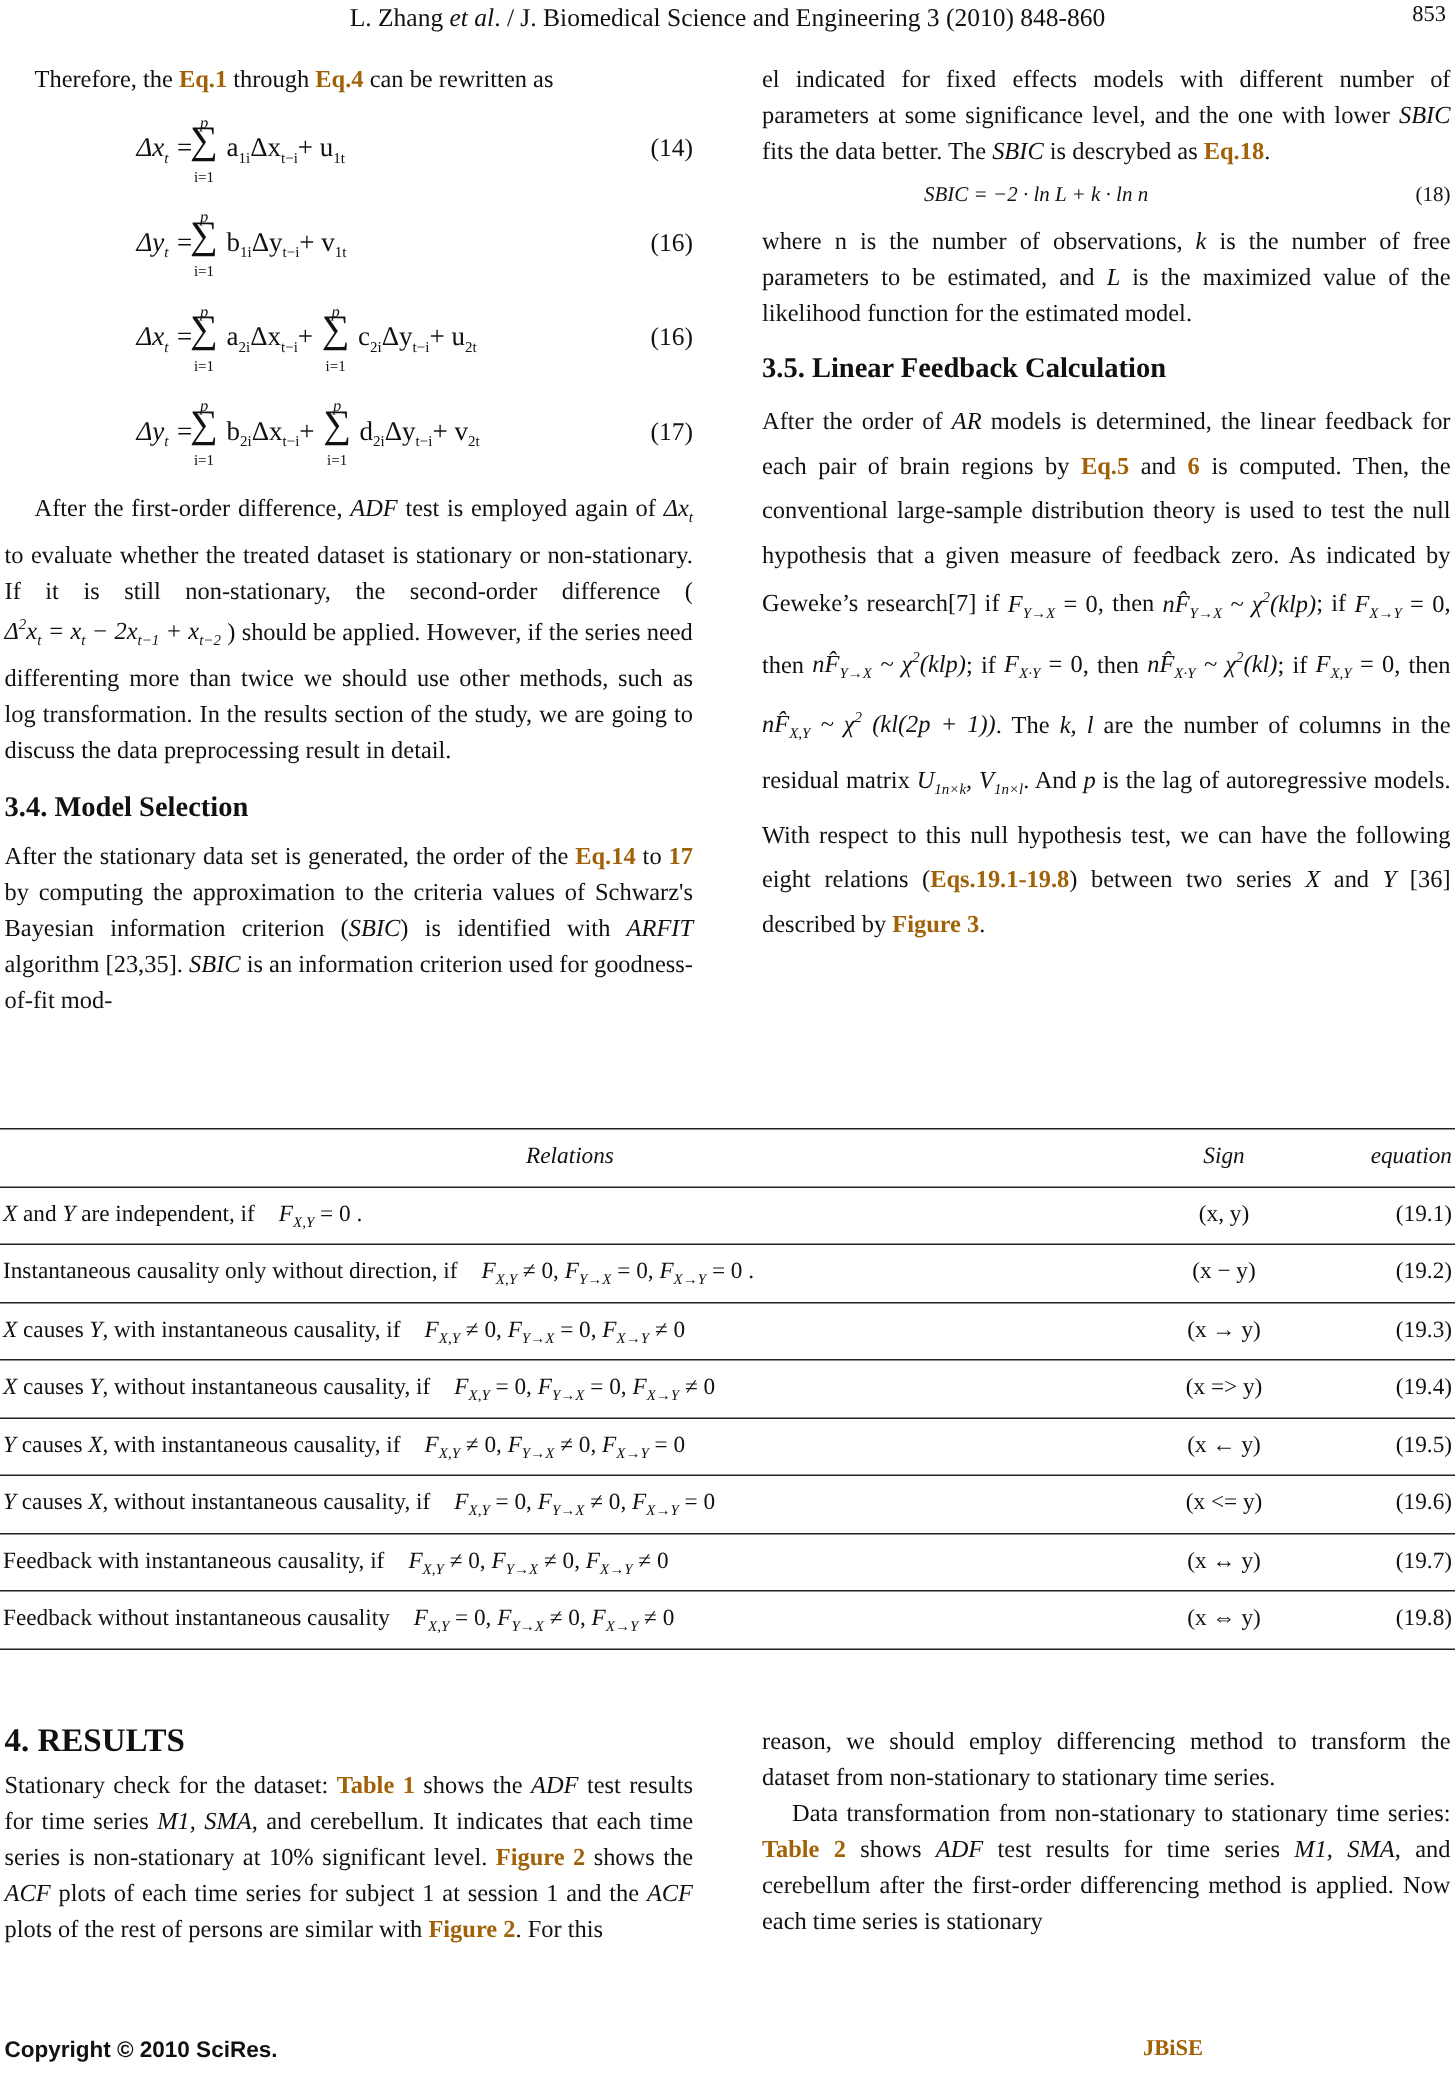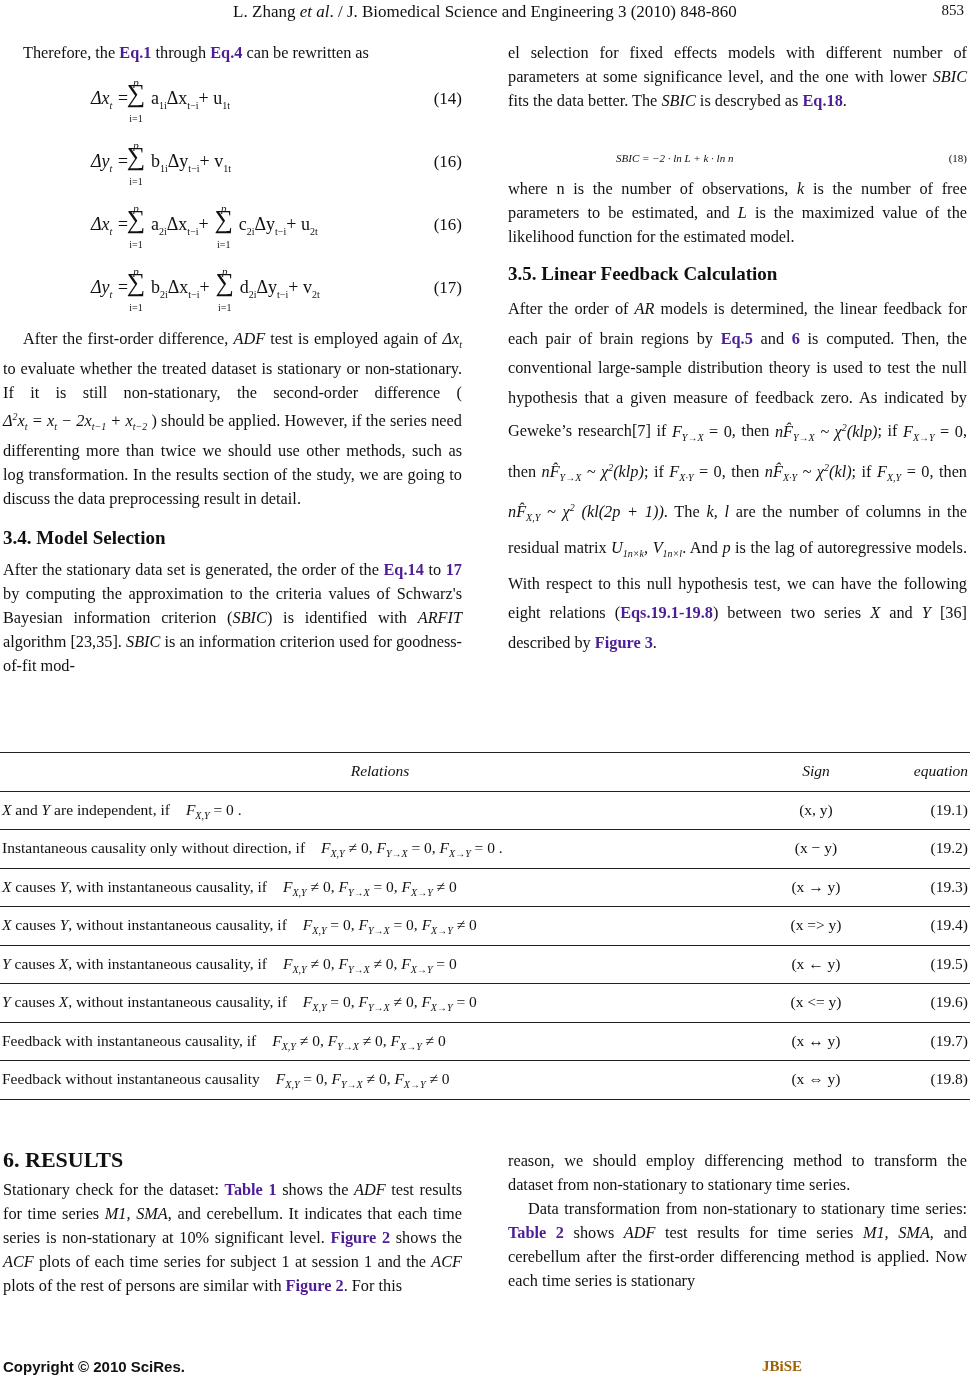--- a/index.html
+++ b/index.html
@@ -1,18 +1,18 @@
 <!DOCTYPE html>
 <html><head>
 <meta charset="utf-8">
 <style>
   html, body { margin:0; padding:0; background:#ffffff; }
   body { width:970px; height:1386px; position:relative; overflow:hidden;
          font-family:"Liberation Serif", serif; color:#111; }
-  .red { color:#4c1d95; font-weight:bold; }
+  .red { color:#a16207; font-weight:bold; }
   i, .it { font-style:italic; }
   .header { position:absolute; top:0; left:0; width:970px; height:26px; }
   .header .title { position:absolute; left:0; width:970px; top:2px; text-align:center; font-size:17px; }
   .header .pnum { position:absolute; right:6px; top:2px; font-size:15px; }
   .col { position:absolute; font-size:16.3px; line-height:23.9px; text-align:justify; }
   .col-left { left:3px; width:459px; }
   .col-right { left:508px; width:459px; }
   p { margin:0; }
   .indent { text-indent:20px; }
   .eq { position:relative; height:52px; font-family:"Liberation Serif", serif; font-size:18px; }
@@ -21,21 +21,21 @@
   .eq .num { position:absolute; right:0; top:12px; font-style:normal; font-size:17px; }
   .sum { display:inline-block; position:relative; width:22px; text-align:center; vertical-align:top; margin:0 4px; }
   .sum .sig { font-size:26px; line-height:26px; display:block; margin-top:6px; }
   .sum .up { position:absolute; top:-4px; left:0; width:22px; font-size:11px; font-style:italic; }
   .sum .dn { position:absolute; top:32px; left:-2px; width:26px; font-size:10px; }
   .term { display:inline-block; vertical-align:top; margin-top:12px; }
   sub { font-size:10px; }
   sup { font-size:10px; }
   h3 { margin:0; font-family:"Liberation Serif", serif; font-weight:bold; font-size:19px; }
   h2 { margin:0; font-family:"Liberation Serif", serif; font-weight:bold; font-size:22px; }
-  .sbic-eq { position:relative; height:36px; font-size:11px;margin-top:28px; }
+  .sbic-eq { position:relative; height:36px; font-size:14px; }
   .sbic-eq .body { position:absolute; left:108px; top:6px; font-style:italic; }
   .sbic-eq .num { position:absolute; right:0; top:6px; }
   .tbl { position:absolute; left:0; top:752px; width:970px; border-top:1px solid #222; font-size:15.5px; }
   .tr { position:relative; height:37.5px; border-bottom:1.5px solid #222; }
   .tr .rel { position:absolute; left:2px; top:9px; white-space:nowrap; }
   .tr .sign { position:absolute; left:760px; width:112px; top:9px; text-align:center; }
   .tr .eqn { position:absolute; right:2px; top:9px; }
   .th .rel { left:0; width:760px; text-align:center; font-style:italic; }
   .th .sign, .th .eqn { font-style:italic; }
   .cond { font-style:italic; margin-left:16px; }
@@ -80,21 +80,21 @@
       </div>
     </div>
 
   <p class="indent" style="margin-top:8px;"><span>After the first-order difference, </span><i>ADF</i><span> test is employed again of </span><span class="math"> <span>Δx</span><sub>t</sub> </span><span> to evaluate whether the treated dataset is stationary or non-stationary. If it is still non-stationary, the second-order difference (</span><span class="math"> Δ<sup>2</sup>x<sub>t</sub> = x<sub>t</sub> − 2x<sub>t−1</sub> + x<sub>t−2</sub> </span><span>) should be applied. However, if the series need differenting more than twice we should use other methods, such as log transformation. In the results section of the study, we are going to discuss the data preprocessing result in detail.</span></p>
 
   <h3 style="margin-top:15px;">3.4. Model Selection</h3>
   <p style="margin-top:8px;"><span>After the stationary data set is generated, the order of the </span><a class="red">Eq.14</a><span> to </span><a class="red">17</a><span> by computing the approximation to the criteria values of Schwarz's Bayesian information criterion (</span><i>SBIC</i><span>) is identified with </span><i>ARFIT</i><span> algorithm [23,35]. </span><i>SBIC</i><span> is an information criterion used for goodness-of-fit mod-</span></p>
 </div>
 
 <div class="col col-right" style="top:41px;">
-  <p><span>el selection for fixed effects models with different number of parameters at some significance level, and the one with lower </span><i>SBIC</i><span> fits the data better. The </span><i>SBIC</i><span> is descrybed as </span><a class="red">Eq.18</a><span>.</span></p>
+  <p><span>el indicated for fixed effects models with different number of parameters at some significance level, and the one with lower </span><i>SBIC</i><span> fits the data better. The </span><i>SBIC</i><span> is descrybed as </span><a class="red">Eq.18</a><span>.</span></p>
 
   <div class="sbic-eq">
     <span class="body">SBIC = −2 · ln L + k · ln n</span>
     <span class="num">(18)</span>
   </div>
 
   <p><span>where n is the number of observations, </span><i>k</i><span> is the number of free parameters to be estimated, and </span><i>L</i><span> is the maximized value of the likelihood function for the estimated model.</span></p>
 
   <h3 style="margin-top:14px;">3.5. Linear Feedback Calculation</h3>
   <p style="margin-top:8px; line-height:29.5px;"><span>After the order of </span><i>AR</i><span> models is determined, the linear feedback for each pair of brain regions by </span><a class="red">Eq.5</a><span> and </span><a class="red">6</a><span> is computed. Then, the conventional large-sample distribution theory is used to test the null hypothesis that a given measure of feedback zero. As indicated by Geweke’s research[7] if </span><span class="math">F<sub>Y→X</sub> <span class="m-n">= 0</span></span><span>, then </span><span class="math">nF̂<sub>Y→X</sub> ~ χ<sup>2</sup>(klp)</span><span>; if </span><span class="math">F<sub>X→Y</sub> <span class="m-n">= 0</span></span><span>, then </span><span class="math">nF̂<sub>Y→X</sub> ~ χ<sup>2</sup>(klp)</span><span>; if </span><span class="math">F<sub>X·Y</sub> <span class="m-n">= 0</span></span><span>, then </span><span class="math">nF̂<sub>X·Y</sub> ~ χ<sup>2</sup>(kl)</span><span>; if </span><span class="math">F<sub>X,Y</sub> <span class="m-n">= 0</span></span><span>, then </span><span class="math">nF̂<sub>X,Y</sub> ~ χ<sup>2</sup> (kl(2p + 1))</span><span>. The </span><i>k, l</i><span> are the number of columns in the residual matrix </span><span class="math">U<sub>1n×k</sub>, V<sub>1n×l</sub></span><span>. And </span><i>p</i><span> is the lag of autoregressive models. With respect to this null hypothesis test, we can have the following eight relations (</span><a class="red">Eqs.19.1-19.8</a><span>) between two series </span><i>X</i><span> and </span><i>Y</i><span> [36] described by </span><a class="red">Figure 3</a><span>.</span></p>
@@ -144,21 +144,21 @@
       </div>
       <div class="tr">
         <span class="rel"><span>Feedback without instantaneous causality</span><span class="cond">F<sub>X,Y</sub><span class="n"> = 0, </span>F<sub>Y→X</sub><span class="n"> ≠ 0, </span>F<sub>X→Y</sub><span class="n"> ≠ 0</span></span></span>
         <span class="sign">(x ⇔ y)</span>
         <span class="eqn">(19.8)</span>
       </div>
     </div>
 </div>
 
 <div class="col col-left" style="top:1148px;">
-  <h2>6. RESULTS</h2>
+  <h2>4. RESULTS</h2>
   <p style="margin-top:6px;"><span>Stationary check for the dataset: </span><a class="red">Table 1</a><span> shows the </span><i>ADF</i><span> test results for time series </span><i>M1, SMA</i><span>, and cerebellum. It indicates that each time series is non-stationary at 10% significant level. </span><a class="red">Figure 2</a><span> shows the </span><i>ACF</i><span> plots of each time series for subject 1 at session 1 and the </span><i>ACF</i><span> plots of the rest of persons are similar with </span><a class="red">Figure 2</a><span>. For this</span></p>
 </div>
 <div class="col col-right" style="top:1149px;">
   <p>reason, we should employ differencing method to transform the dataset from non-stationary to stationary time series.</p>
   <p class="indent"><span>Data transformation from non-stationary to stationary time series: </span><a class="red">Table 2</a><span> shows </span><i>ADF</i><span> test results for time series </span><i>M1, SMA</i><span>, and cerebellum after the first-order differencing method is applied. Now each time series is stationary</span></p>
 </div>
 
 <div class="footer">
   <span class="copy">Copyright © 2010 SciRes.</span>
   <span class="journal">JBiSE</span>

